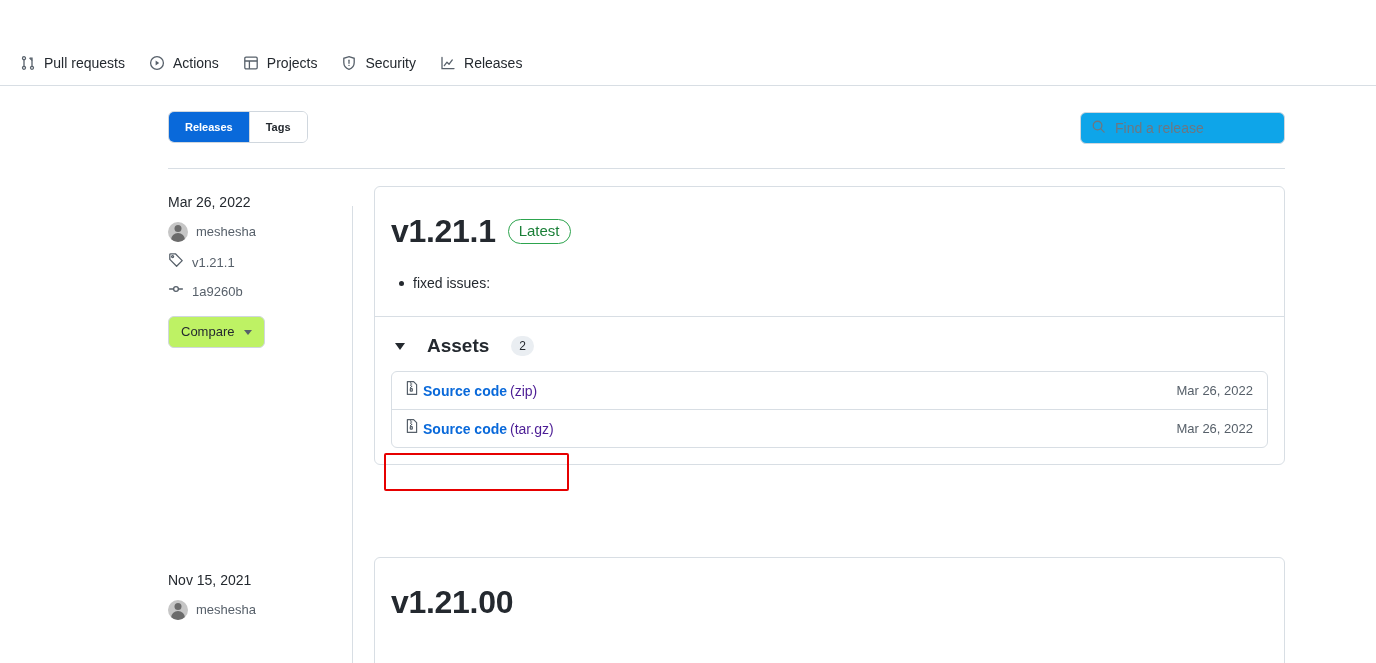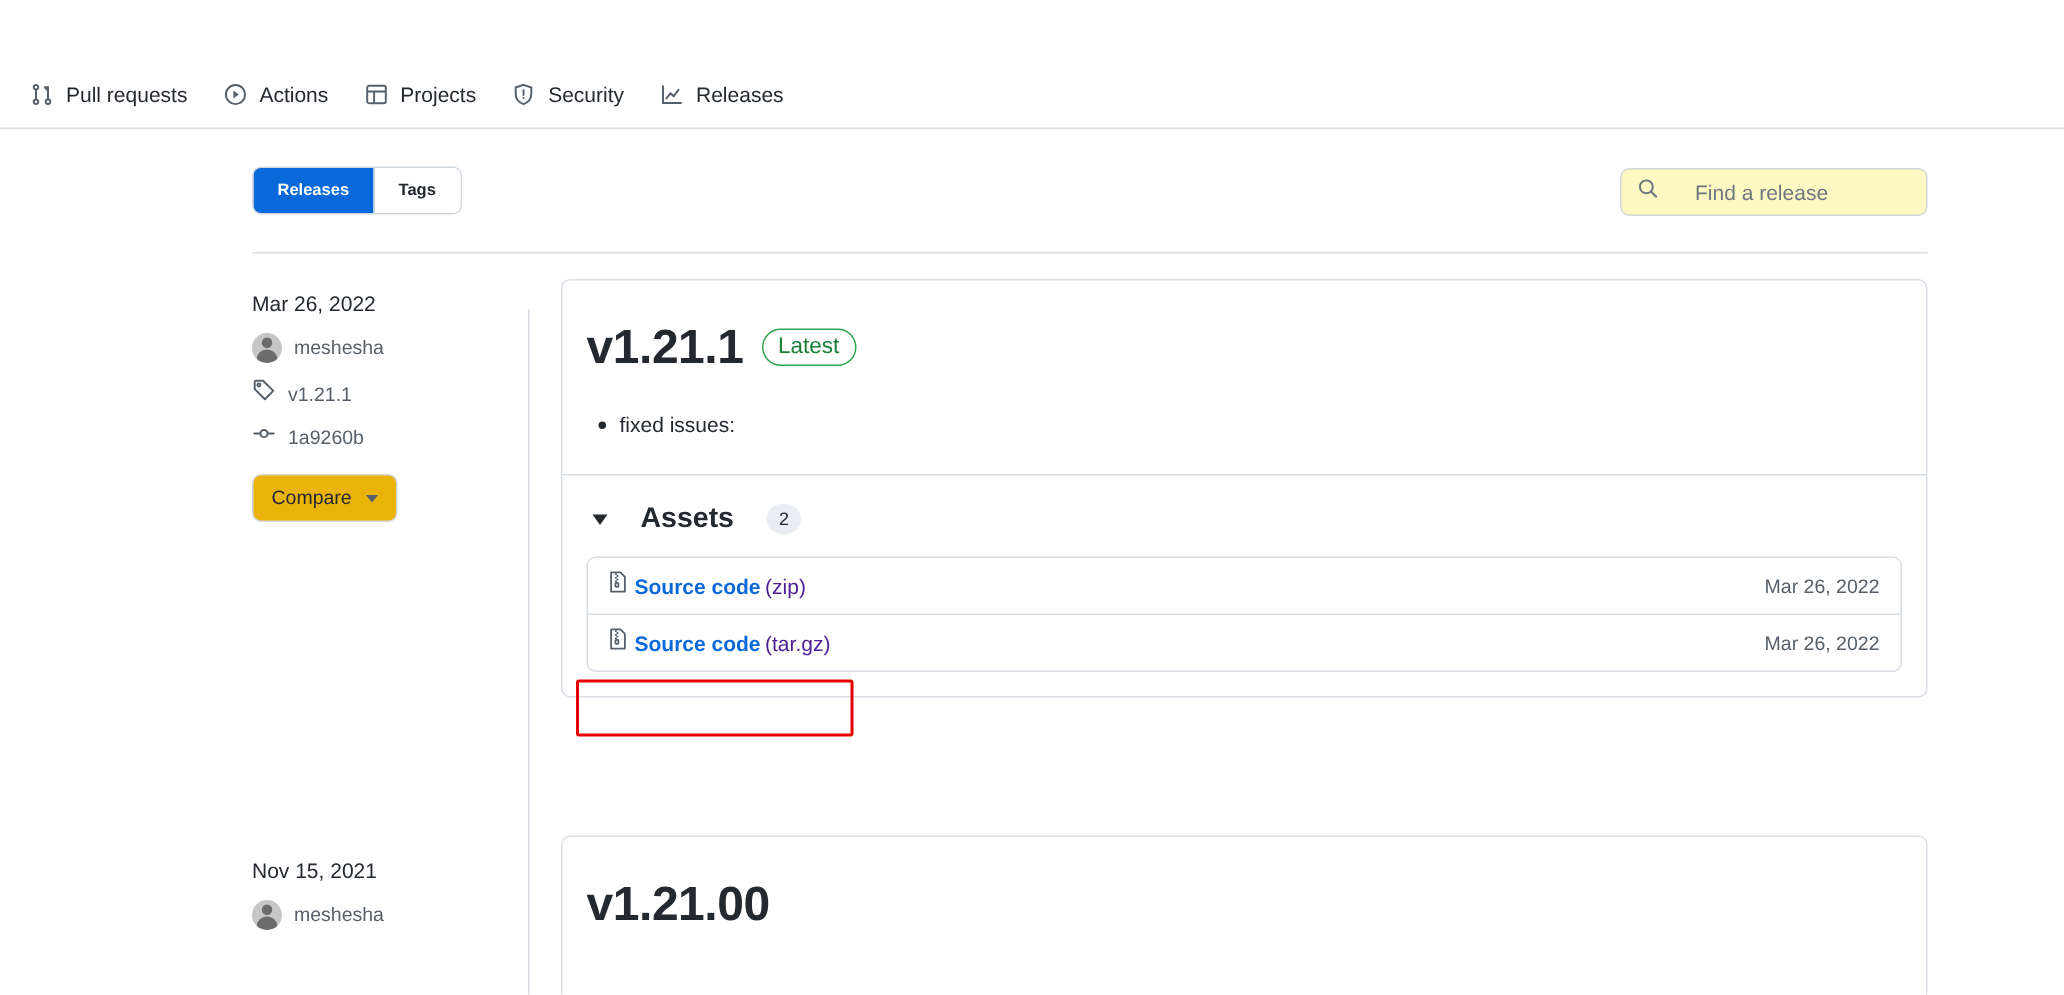--- a/index.html
+++ b/index.html
@@ -56,23 +56,23 @@
     display:flex; align-items:center; padding:4px 16px;
     font-size:11px; font-weight:600; line-height:20px;
     background:#fff; color:#24292f;
   }
   .seg-btn.active { background:#0969da; color:#fff; }
   .seg-divider { width:1px; background:#d0d7de; }
 
   .search-box {
     position:absolute; right:0; top:1px;
     width:205px; height:32px;
-    display:flex; align-items:center; gap:24px;
+    display:flex; align-items:center; gap:9px;
     border:1px solid #d0d7de; border-radius:6px;
-    padding:0 10px; background:#fef9c3;
+    padding:0 10px; background:#0ea5e9;
   }
   .search-box svg { flex:none; color:#6e7781; }
   .search-box input {
     border:none; outline:none; font-size:14px;
     font-family:"Liberation Sans", sans-serif;
     color:#24292f; width:100%; background:transparent;
   }
   .search-box input::placeholder { color:#6e7781; }
 
   
@@ -101,21 +101,21 @@
   .avatar::after{
     content:""; position:absolute; left:50%; top:11px;
     transform:translateX(-50%);
     width:14px; height:10px; border-radius:7px 7px 0 0; background:#6b6b6b;
   }
   .meta-row svg { flex:none; color:#57606a; }
   .compare-btn {
     display:inline-flex; align-items:center; gap:10px;
     margin-top:14px; padding:5px 12px;
     border:1px solid #d0d7de; border-radius:6px;
-    background:#eab308; font-size:13px; color:#24292f; line-height:20px;
+    background:#bef264; font-size:13px; color:#24292f; line-height:20px;
   }
   .caret { width:0;height:0;border-left:4px solid transparent;
            border-right:4px solid transparent;border-top:5px solid #57606a; }
 
   .rel-card {
     position:absolute; left:374px; width:911px;
     border:1px solid #d8dee4; border-radius:6px; background:#fff;
   }
   .rel-body { padding:24px 16px 22px 16px; }
   .rel-title-row { display:flex; align-items:center; gap:12px; }

